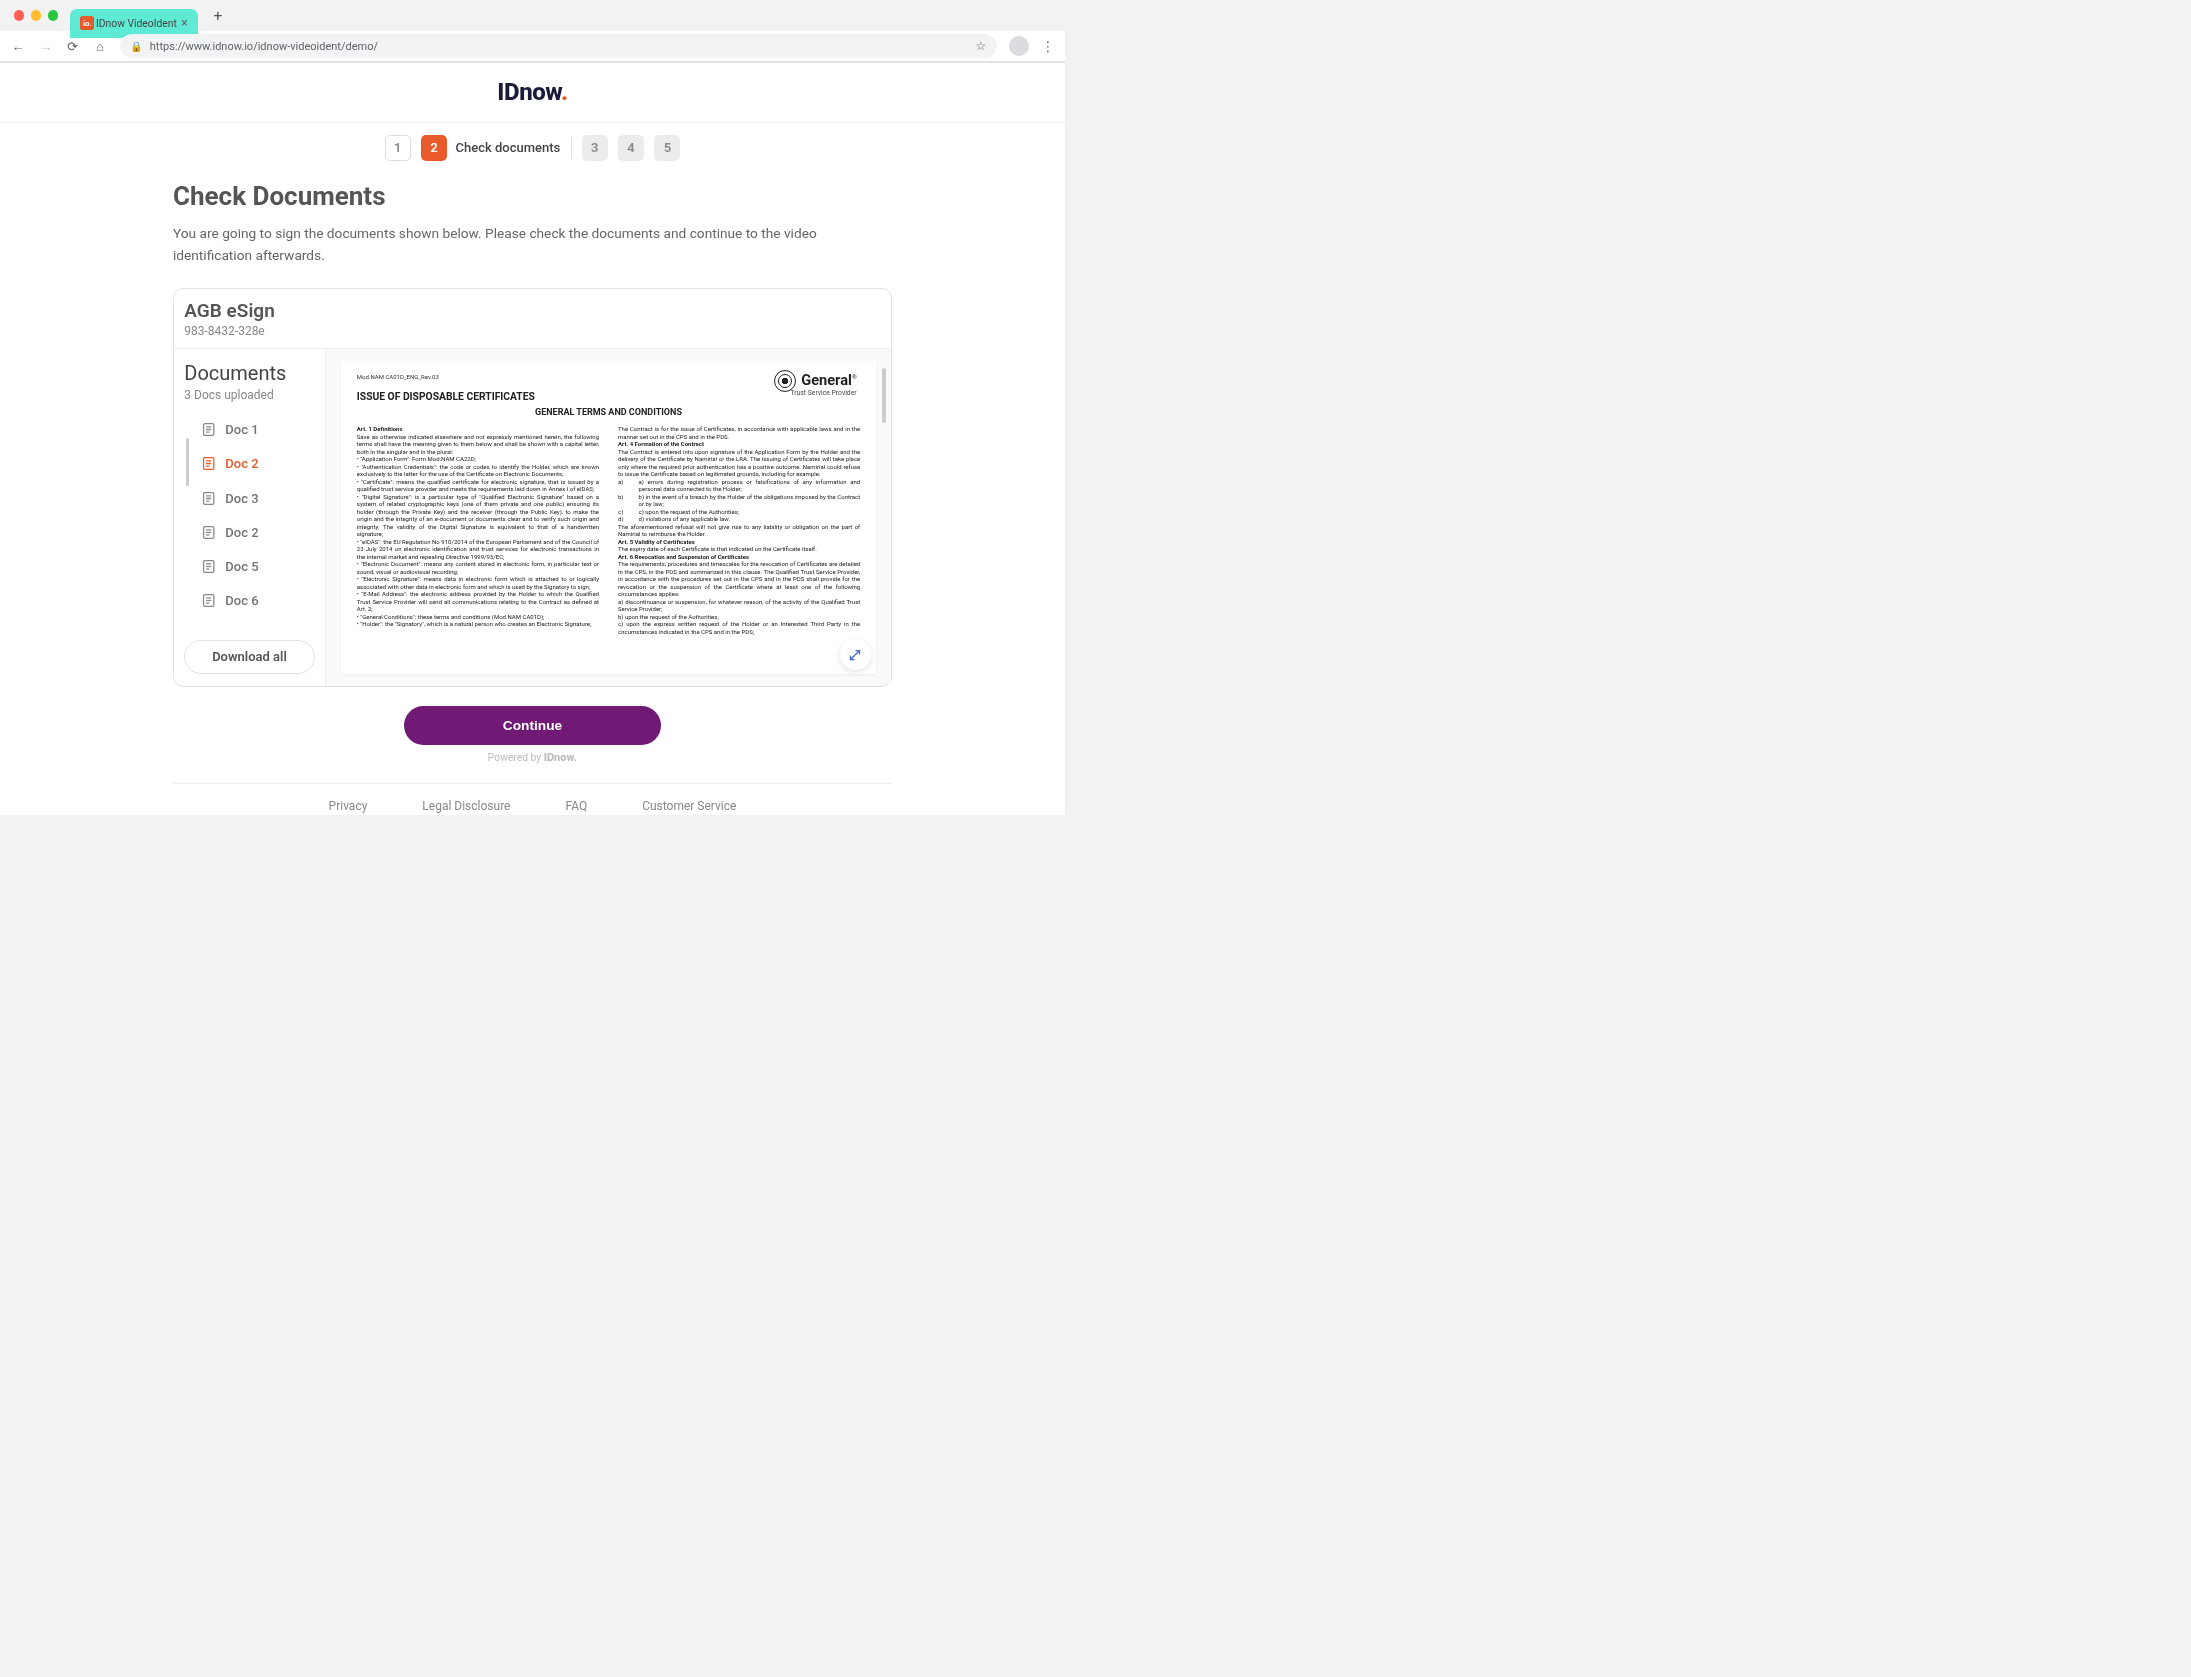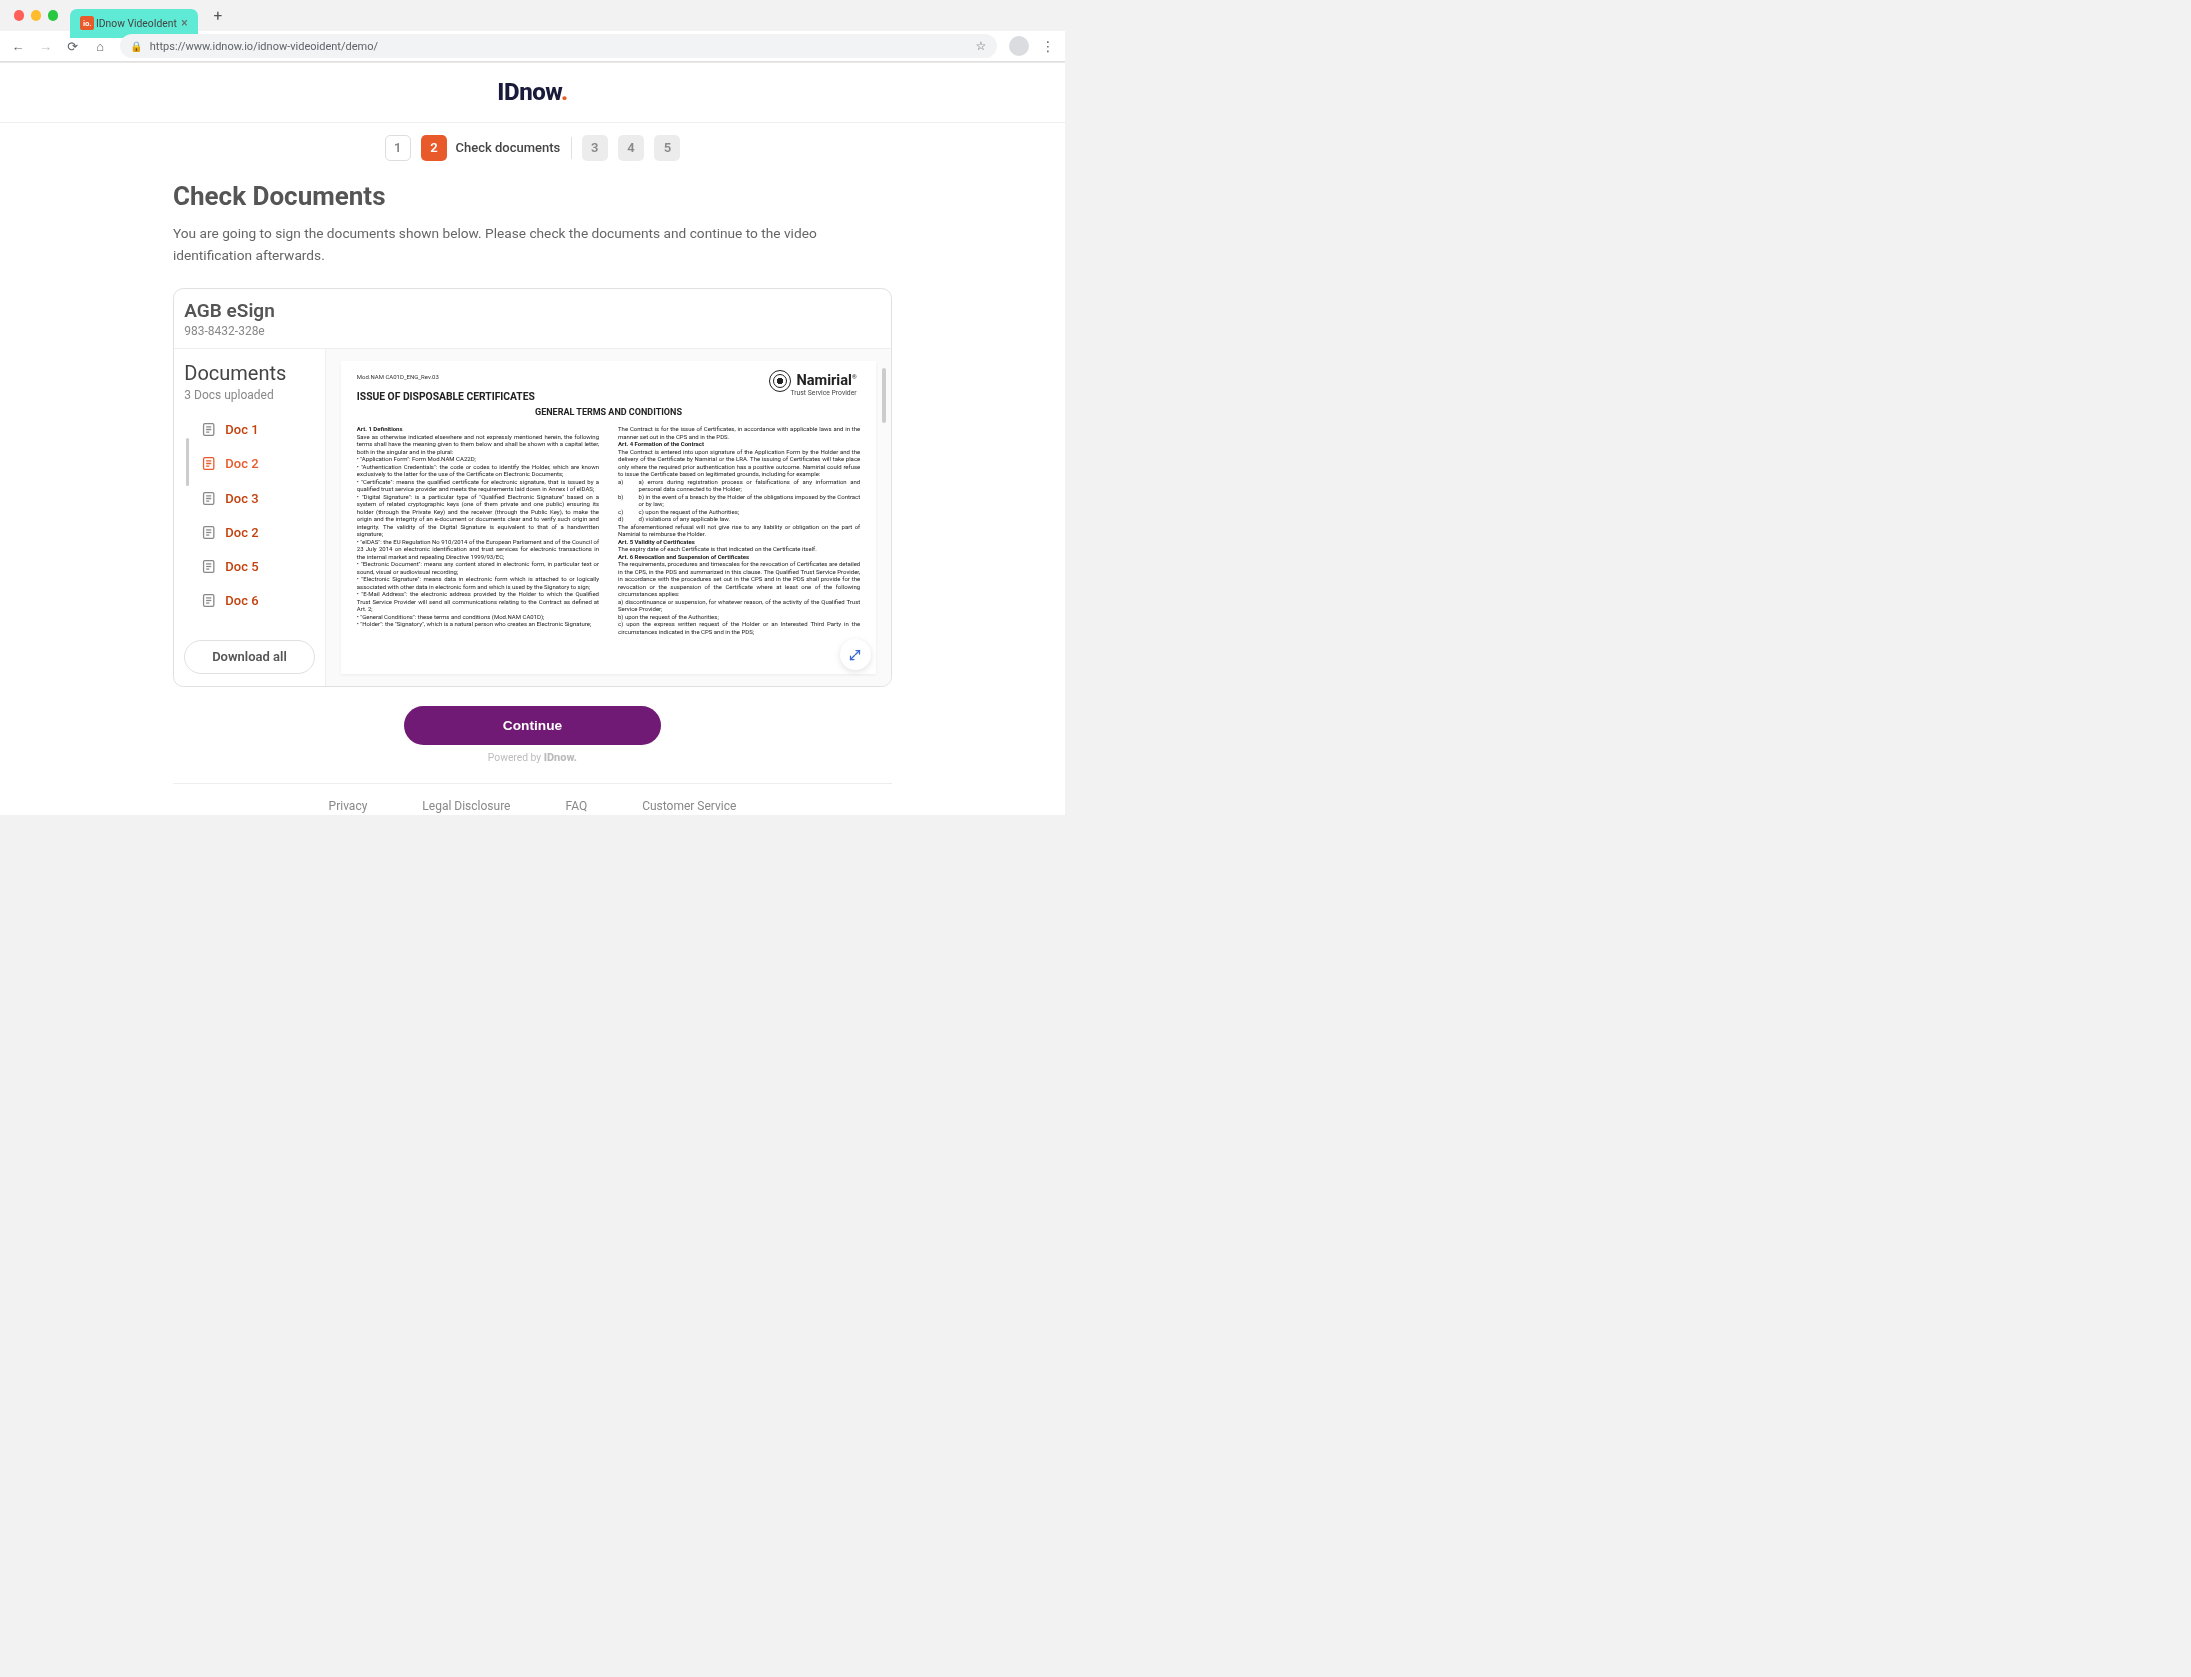--- a/index.html
+++ b/index.html
@@ -179,21 +179,21 @@
     position: relative;
   }
   .doc-list h3 { font-size: 20px; font-weight: 400; color: #444; margin-bottom: 3.4px; }
   .doc-list .meta { font-size: 12px; color: #888; margin-bottom: 10.3px; }
   .doc-items { display: flex; flex-direction: column; gap: 0; overflow-y: auto; position: relative; }
   .doc-item {
     display: flex; align-items: center; gap: 8.6px;
     padding: 8.6px 5.1px 8.6px 17px;
     cursor: pointer;
     font-size: 13px;
-    color: #c2410c;
+    color: #737373;
     font-weight: 500;
     border-radius: 5.1px;
     position: relative;
   }
   .doc-item.selected { color: #e85a2a; }
   .doc-icon {
     width: 15.4px; height: 17px;
     flex-shrink: 0;
   }
   .sidebar-scroll-thumb {
@@ -458,21 +458,21 @@
           </div>
           <div class="download-all">Download all</div>
         </div>
 
         <div class="preview-pane">
           <div class="preview-scroll-thumb"></div>
           <div class="doc-page">
             <div class="namirial">
               <div class="mark"></div>
               <div style="position:relative;">
-                <div class="wordmark"><span>Namirial</span><span class="r">®</span></div>
+                <div class="wordmark"><span>General</span><span class="r">®</span></div>
                 <div class="tagline">Trust Service Provider</div>
               </div>
             </div>
             <div class="mod">Mod.NAM CA01D_ENG_Rev.03</div>
             <div class="doc-heading">ISSUE OF DISPOSABLE CERTIFICATES</div>
             <div class="doc-subheading">GENERAL TERMS AND CONDITIONS</div>
             <div class="cols">
               <div class="col">
                 <p><span class="art">Art. 1    Definitions</span></p>
                 <p>Save as otherwise indicated elsewhere and not expressly mentioned herein, the following terms shall have the meaning given to them below and shall be shown with a capital letter, both in the singular and in the plural:</p>

